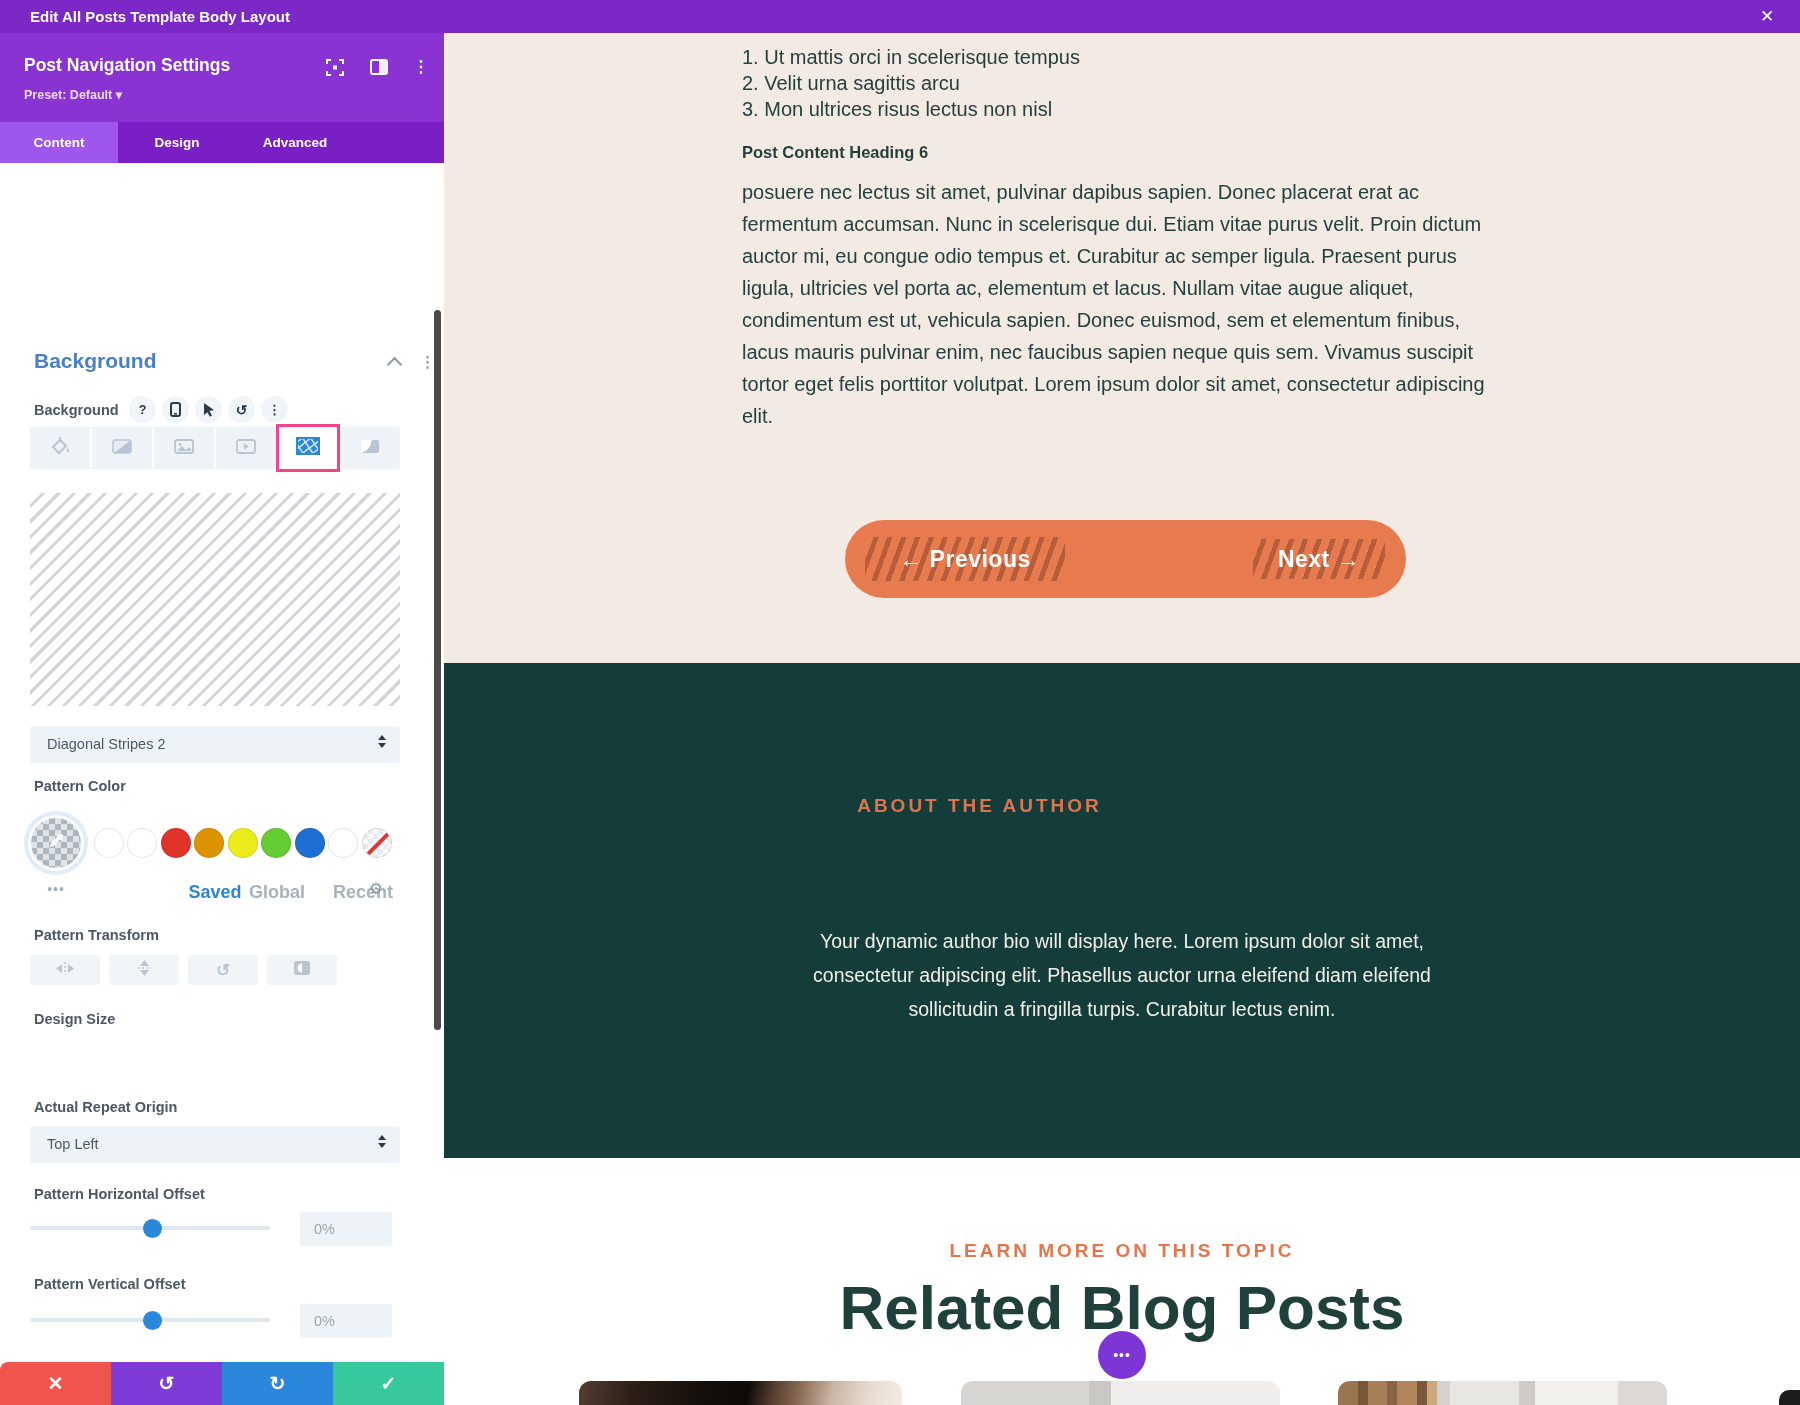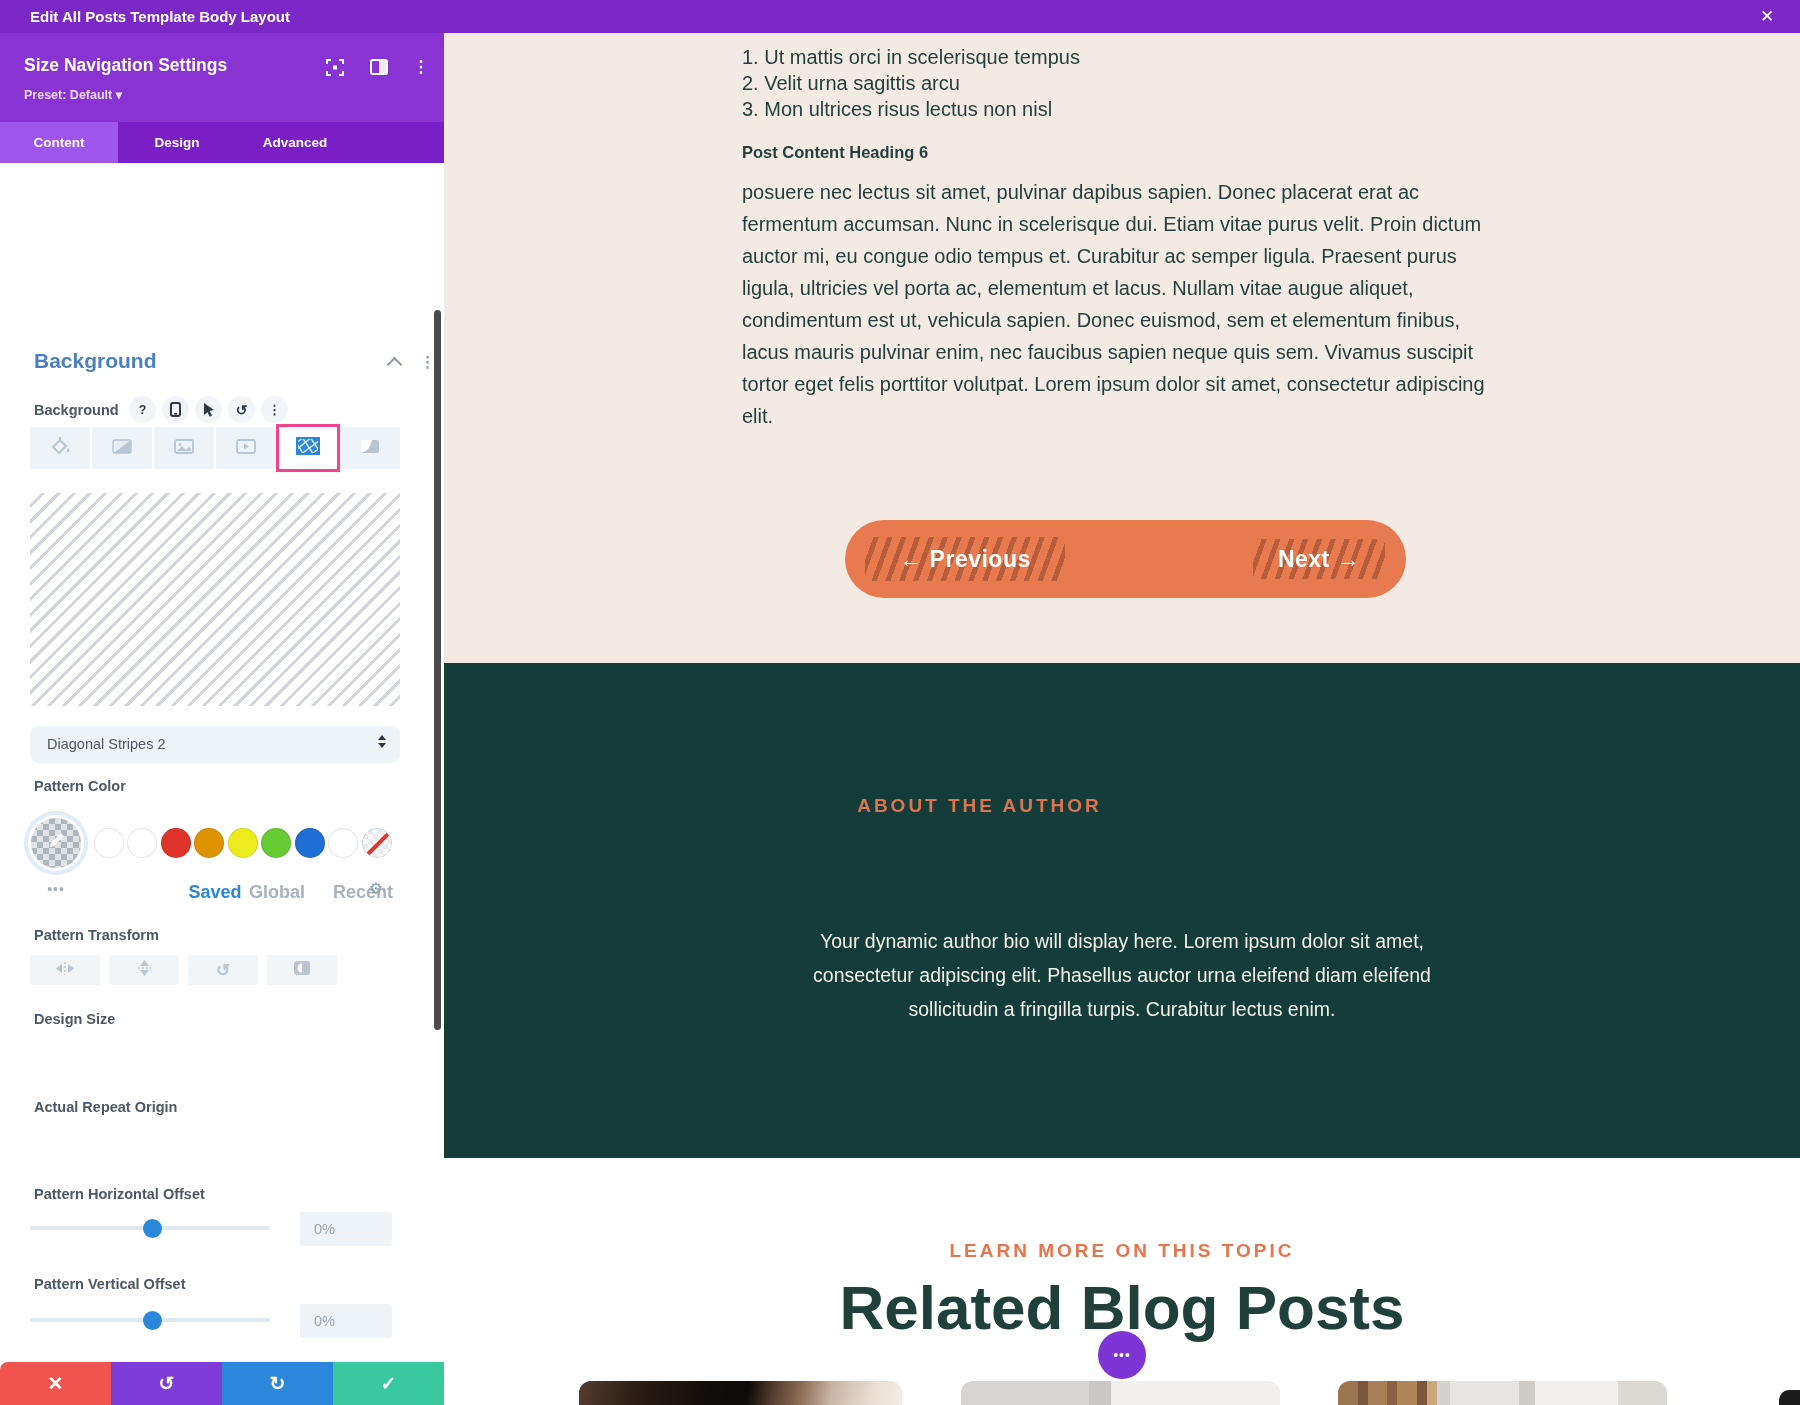--- a/index.html
+++ b/index.html
@@ -19,21 +19,21 @@
   .sbtab{top:0;height:41px;line-height:41px;text-align:center;color:#fff;font-size:13.5px;font-weight:700;cursor:pointer;}
   #sb-body{left:0;top:163px;width:444px;height:1199px;background:#fff;}
   .sec-title{left:34px;top:186px;color:#4a80c2;font-size:21px;font-weight:600;}
   .chev{width:9px;height:9px;border-left:2px solid #8a9bb0;border-top:2px solid #8a9bb0;transform:rotate(45deg);}
   .graydots{color:#8a9bb0;font-size:15px;font-weight:700;}
   .lbl{color:#4c5866;font-size:14.5px;font-weight:600;}
   .icirc{width:27px;height:27px;border-radius:50%;background:#f1f5f9;color:#2b3a48;display:flex;align-items:center;justify-content:center;font-size:12.5px;font-weight:700;cursor:pointer;}
   .tcell{top:264px;width:60px;height:42px;background:#eef3f7;display:flex;align-items:center;justify-content:center;cursor:pointer;}
   #tcell-active{left:276px;top:261px;width:58px;height:42px;background:#fff;border:3px solid #f4438c;display:flex;align-items:center;justify-content:center;cursor:pointer;}
   #pat-preview{left:30px;top:330px;width:370px;height:213px;background:repeating-linear-gradient(135deg,#ffffff 0 8px,#d2d6da 8px 11px);}
-  .dd{left:30px;width:370px;height:37px;background:#eef3f7;border-radius:9px;cursor:pointer;}
+  .dd{left:30px;width:370px;height:37px;background:#eef3f7;border-radius:3px;cursor:pointer;}
   .dd .val{position:absolute;left:17px;top:10px;color:#4c5866;font-size:14.5px;font-weight:500;}
   .arrows{position:absolute;right:14px;top:9px;}
   .arrows i{display:block;width:0;height:0;border-left:4px solid transparent;border-right:4px solid transparent;}
   .arrows .u{border-bottom:5px solid #2b3a48;margin-bottom:3px;}
   .arrows .d{border-top:5px solid #2b3a48;}
   .swatch{top:665px;width:30px;height:30px;border-radius:50%;border:1px solid rgba(0,0,0,.10);cursor:pointer;box-sizing:border-box;}
   #eyedrop{left:31px;top:655px;width:50px;height:50px;border-radius:50%;overflow:hidden;cursor:pointer;background:repeating-conic-gradient(#aeb6bd 0% 25%,#dfe3e6 0% 50%);background-size:12px 12px;box-shadow:0 0 0 3px #fff,0 0 0 7px #e0ecfa;display:flex;align-items:center;justify-content:center;}
   .sw-none{background:repeating-conic-gradient(#e7ebee 0% 25%,#f8fafb 0% 50%) !important;background-size:10px 10px !important;position:relative;overflow:hidden;}
   .sw-none::after{content:"";position:absolute;left:-4px;top:13px;width:38px;height:4px;background:#e8332a;transform:rotate(-45deg);}
   .ctab{top:719px;font-size:18px;font-weight:600;color:#a8b2bc;cursor:pointer;}
@@ -68,21 +68,21 @@
 <body>
 
 <div id="page">
 
   <div id="topbar" class="abs">
     <div class="abs t">Edit All Posts Template Body Layout</div>
     <div class="abs x">✕</div>
   </div>
 
   <div id="sb-header" class="abs">
-    <div class="abs title">Size Navigation Settings</div>
+    <div class="abs title">Post Navigation Settings</div>
     <div class="abs" style="left:326px;top:26px;">
       <svg width="18" height="17" viewBox="0 0 18 17">
           <g stroke="#fff" stroke-width="2" fill="none">
             <path d="M1 5 V1 H5"></path>
             <path d="M13 1 H17 V5"></path>
             <path d="M17 12 V16 H13"></path>
             <path d="M5 16 H1 V12"></path>
           </g>
           <rect x="7" y="6.5" width="4" height="4" fill="#fff"></rect>
         </svg>
@@ -234,20 +234,27 @@
     <div class="abs tbtn" style="left:267px;">
       <span><svg width="18" height="16" viewBox="0 0 18 16">
             <rect x="1" y="1" width="16" height="14" rx="3" fill="#b9c5d2"></rect>
             <path d="M9 3.5 a4.5 4.5 0 0 0 0 9 Z" fill="#fff"></path>
           </svg></span>
     </div>
 
     <div class="abs lbl" style="left:34px;top:848px;">Design Size</div>
 
     <div class="abs lbl" style="left:34px;top:936px;">Actual Repeat Origin</div>
+    <div class="abs dd" style="top:963px;">
+      <span class="val">Top Left</span>
+      <span class="arrows">
+          <i class="u"></i>
+          <i class="d"></i>
+        </span>
+    </div>
 
     <div class="abs lbl" style="left:34px;top:1023px;">Pattern Horizontal Offset</div>
     <div class="abs sl-track" style="top:1063px;"></div>
     <div class="abs sl-thumb" style="left:143px;top:1056px;"></div>
     <div class="abs num-in" style="top:1049px;">0%</div>
 
     <div class="abs lbl" style="left:34px;top:1113px;">Pattern Vertical Offset</div>
     <div class="abs sl-track" style="top:1155px;"></div>
     <div class="abs sl-thumb" style="left:143px;top:1148px;"></div>
     <div class="abs num-in" style="top:1141px;">0%</div>

